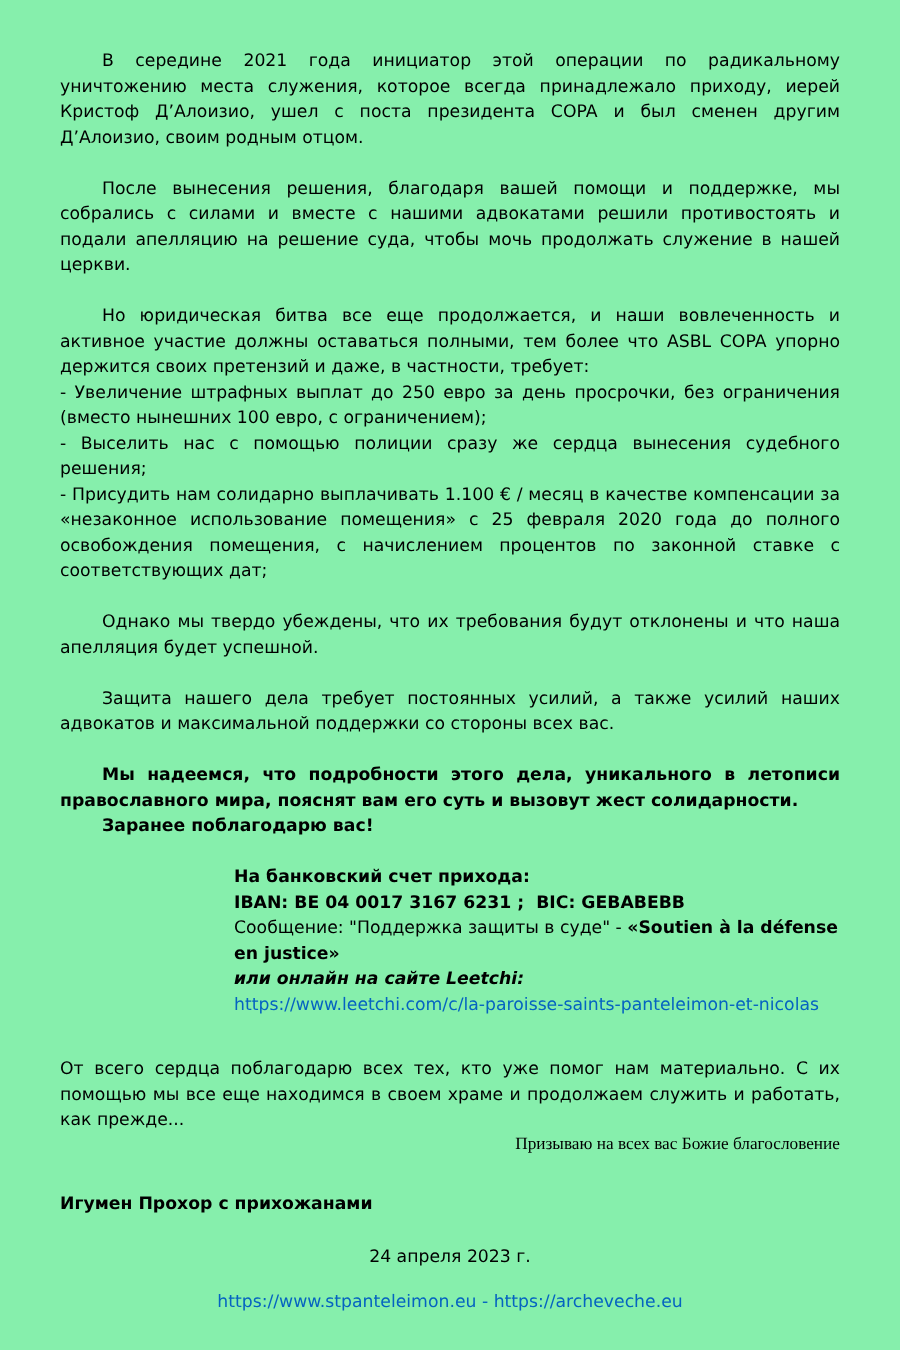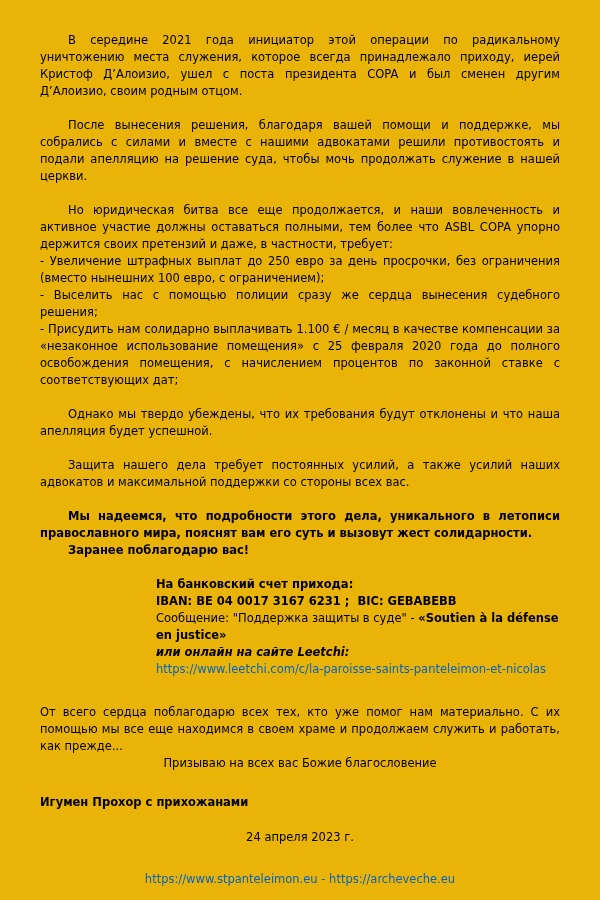--- a/index.html
+++ b/index.html
@@ -1,47 +1,47 @@
 <!DOCTYPE html>
 <html lang="ru"><head>
 <meta charset="utf-8">
 <style>
   * { margin:0; padding:0; box-sizing:border-box; }
   html, body { background:#ffffff; }
   body { width:600px; }
   .page {
     position:relative;
     width:600px; height:900px;
-    background:#eab308;
+    background:#86efac;
     color:#000000;
     font-family:"DejaVu Sans", sans-serif;
     font-size:11.5px;
     line-height:17px;
     padding:32px 40px 0 40px;
     overflow:hidden;
   }
   .para { margin:0 0 17px 0; }
   .jst { text-align:justify; }
   .ind { text-indent:28px; }
   .b { font-weight:700; }
   .i { font-style:italic; }
   .u { }
   .block p { margin:0; }
   .bank { margin:0 0 17px 116px; }
   .bank p { margin:0; }
   .mt { margin-top:17px; }
   .link { color:#0563C1; cursor:pointer; }
-  .center { text-align:center; }
+  .center { text-align:right;font-family:Liberation Serif, serif; }
   .right { text-align:center; }
   .thanks { margin-top:26px; margin-bottom:0; }
   .signature { margin-top:22px; }
   .date-line { margin-top:18px; }
   .footer {
     position:absolute;
-    left:40px; right:40px; bottom:12px;
+    left:40px; right:40px; bottom:24px;
     text-align:center;
   }
 </style>
 </head>
 <body>
 
 <div class="page">
 
   <p class="para jst ind">В середине 2021 года инициатор этой операции по радикальному уничтожению места служения, которое всегда принадлежало приходу, иерей Кристоф Д’Алоизио, ушел с поста президента COPA и был сменен другим Д’Алоизио, своим родным отцом.</p>
 

